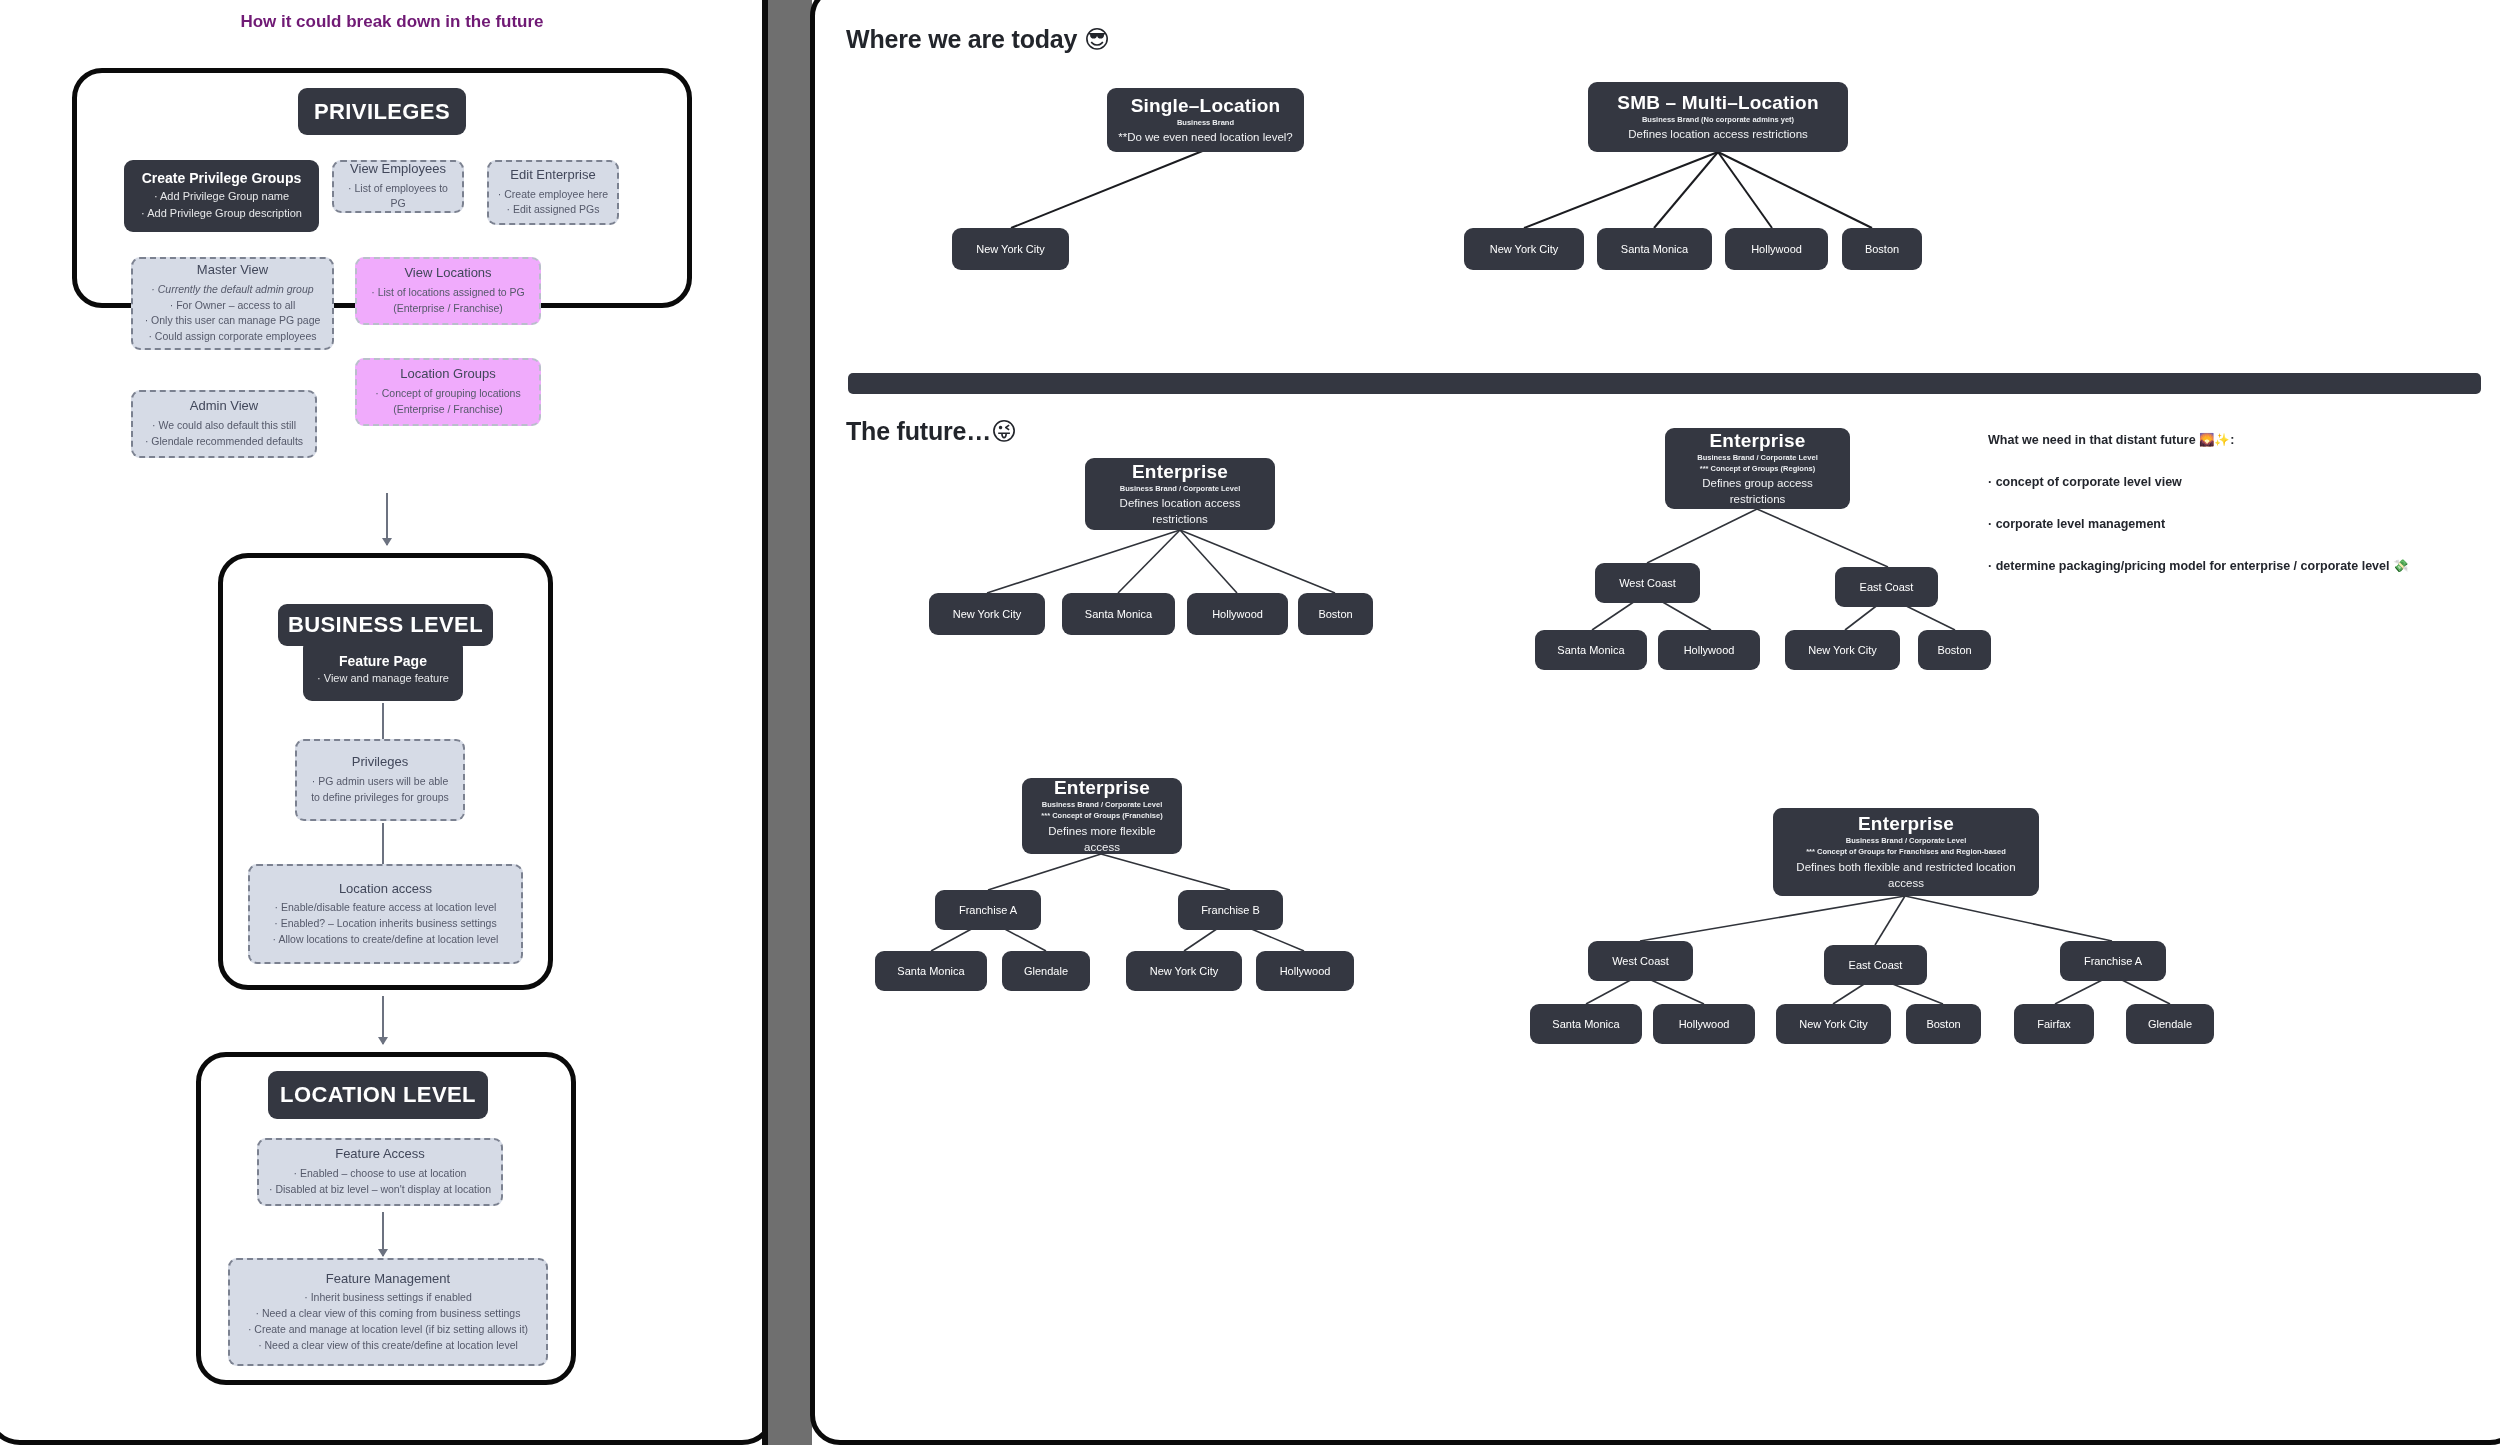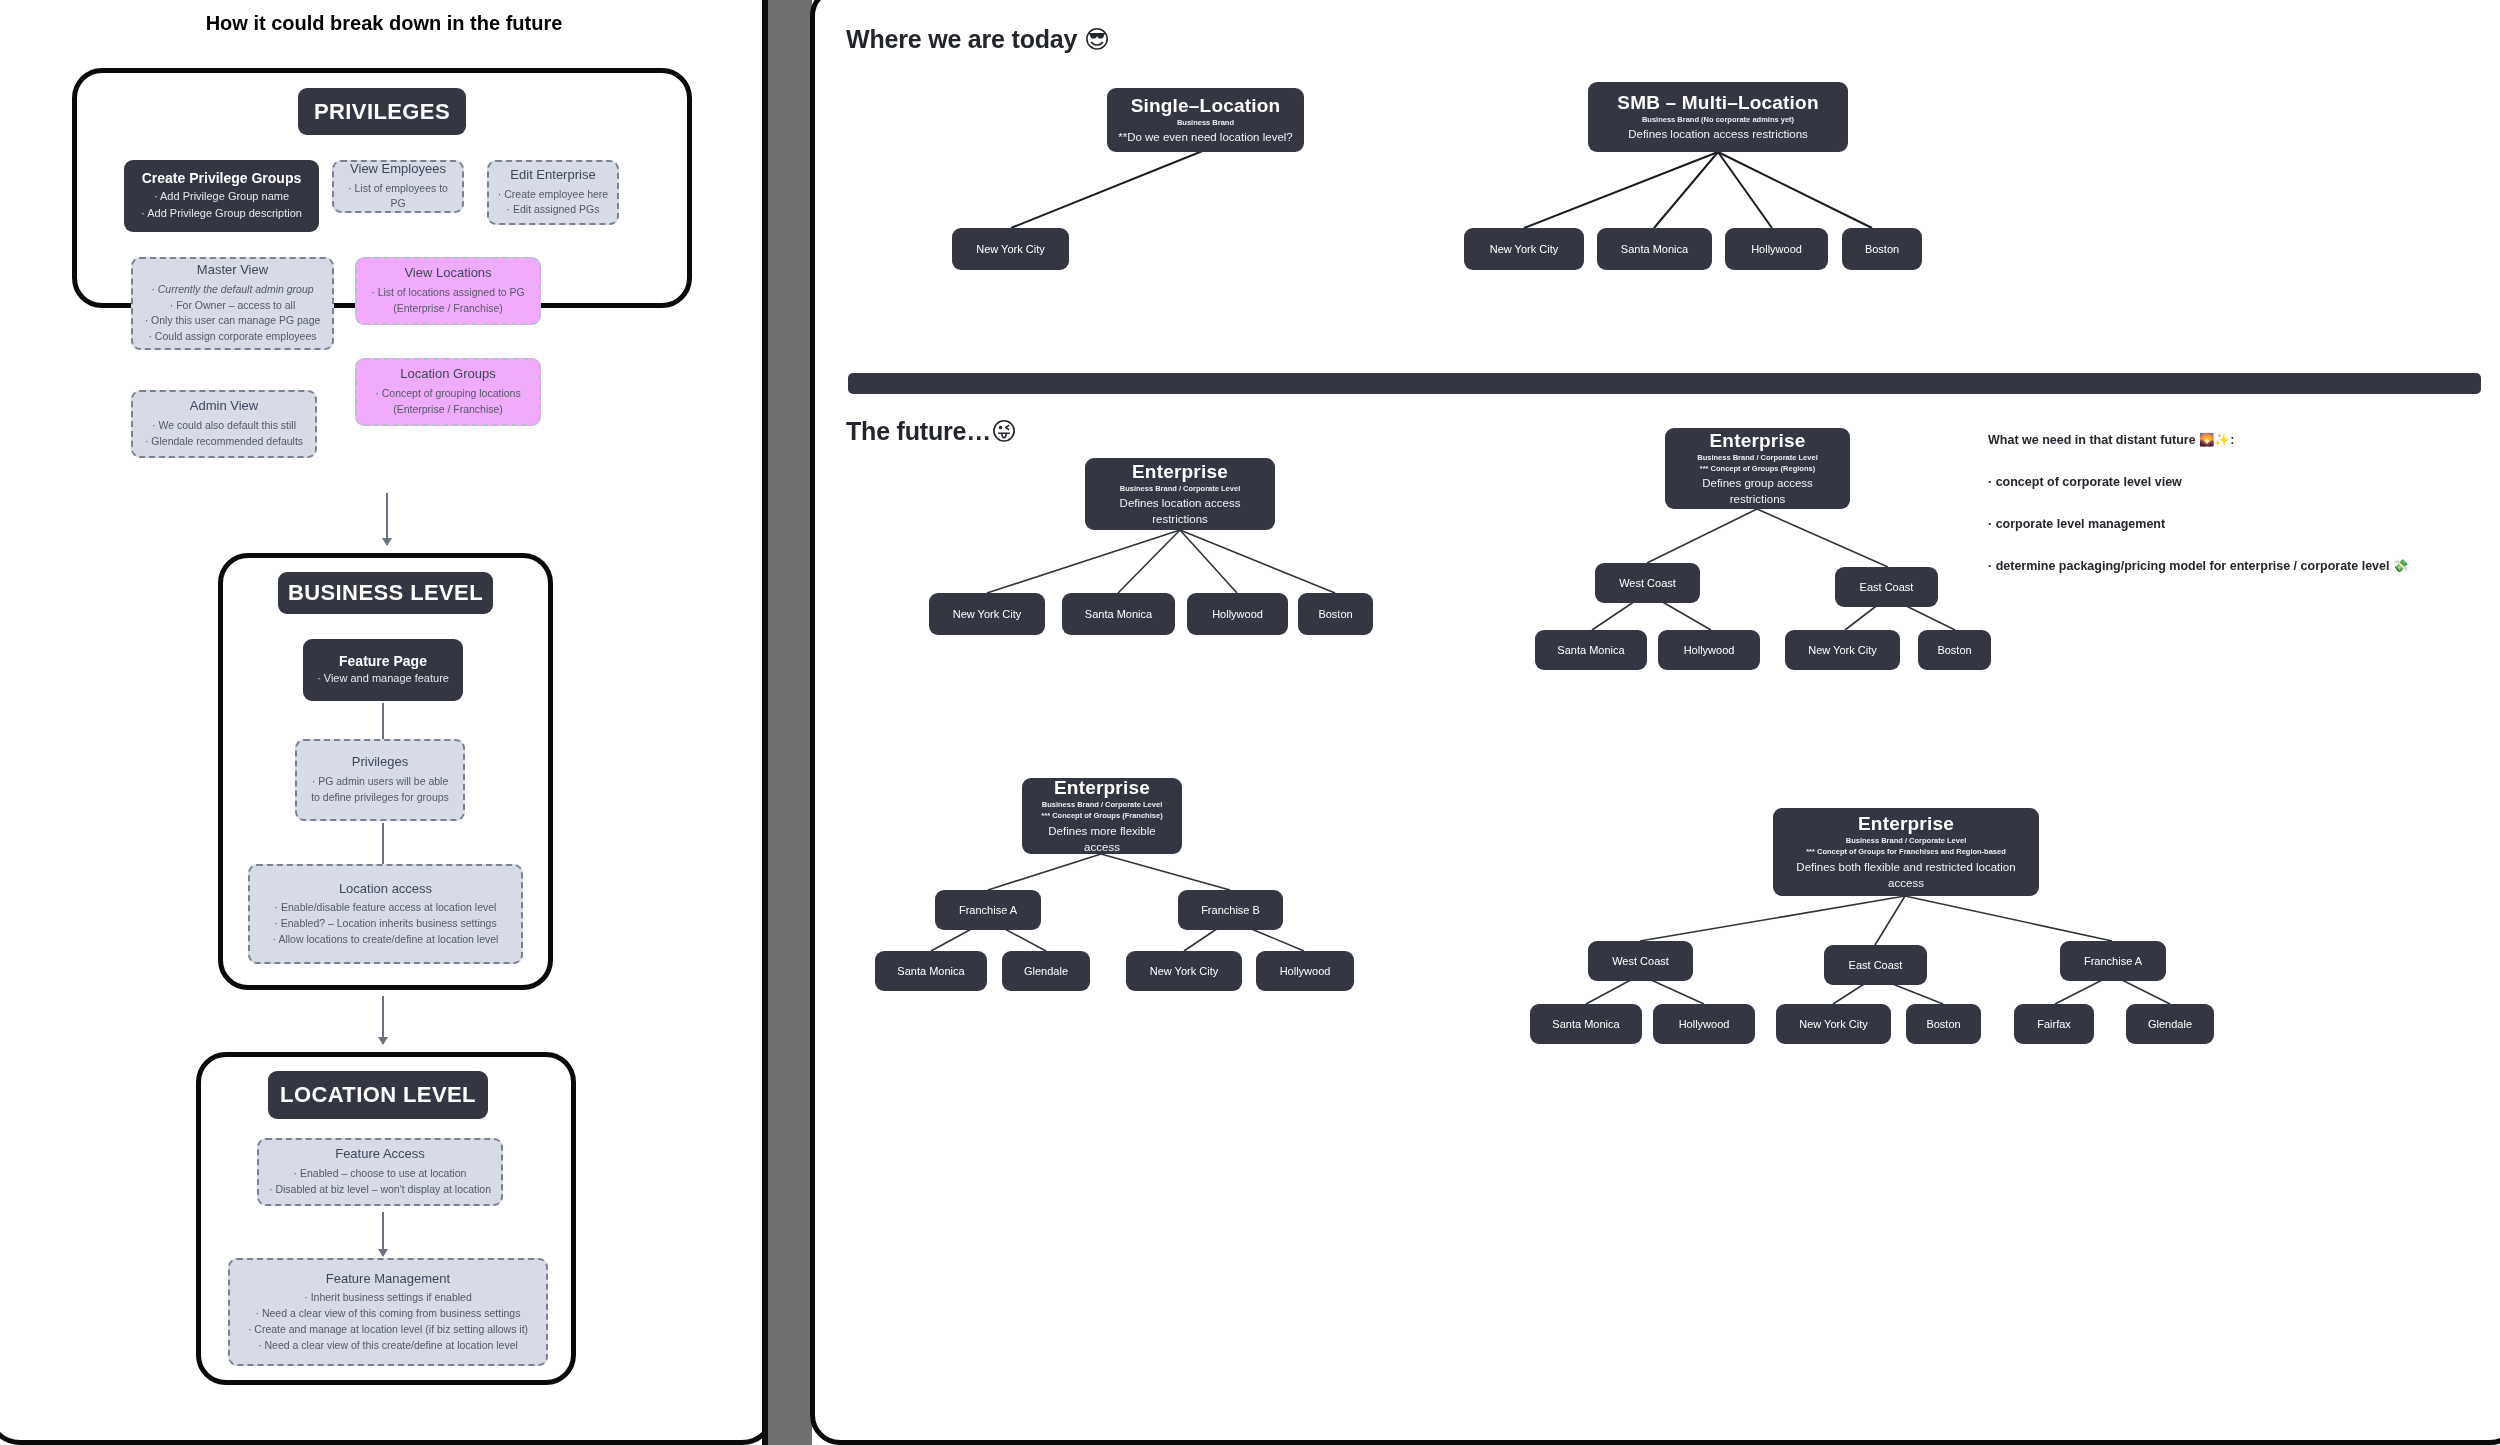--- a/index.html
+++ b/index.html
@@ -9,22 +9,22 @@
   
   .panel-left{position:absolute;left:-14px;top:-14px;width:790px;height:1459px;
     background:#ffffff;border:5px solid #0a0a0a;border-radius:34px;box-sizing:border-box;}
   .gap-band{position:absolute;left:762px;top:0;width:50px;height:1445px;
     background:linear-gradient(90deg,#0d0d0d 0 6px,#6f6f6f 6px 100%);}
   .panel-right{position:absolute;left:810px;top:-14px;width:1710px;height:1459px;
     background:#ffffff;border:5px solid #0a0a0a;border-radius:30px;box-sizing:border-box;}
 
   
   .sec-title{position:absolute;font-size:25px;font-weight:bold;color:#22252b;letter-spacing:-.2px;}
-  .left-title{position:absolute;left:4px;top:12px;width:760px;text-align:center;
-    font-size:20px;font-weight:bold;color:#000000;}
+  .left-title{position:absolute;left:12px;top:12px;width:760px;text-align:center;
+    font-size:17px;font-weight:bold;color:#701a75;}
 
   
   .lvl-box{position:absolute;border:5px solid #0a0a0a;border-radius:30px;background:#fff;box-sizing:border-box;}
 
   
   .chip{position:absolute;background:#343741;border-radius:9px;color:#fff;box-sizing:border-box;
         display:flex;flex-direction:column;align-items:center;justify-content:center;text-align:center;}
   .chip.hdr{font-size:22px;font-weight:bold;letter-spacing:.4px;}
   .chip .t{font-size:14px;font-weight:bold;line-height:1.25;}
   .chip .b{font-size:11px;line-height:1.55;font-weight:normal;color:#e7e8ea;}
@@ -108,21 +108,21 @@
   <div class="card" style="left:131px;top:390px;width:186px;height:68px;">
     <div class="t">Admin View</div>
     <div class="b">· We could also default this still</div>
     <div class="b">· Glendale recommended defaults</div>
   </div>
 
   <div class="arrow" style="left:386px;top:493px;height:52px;"></div>
 
   <div class="lvl-box" style="left:218px;top:553px;width:335px;height:437px;"></div>
 
-  <div class="chip hdr" style="left:278px;top:572px;width:215px;height:42px;">BUSINESS LEVEL</div>
+  <div class="chip hdr" style="left:278px;top:604px;width:215px;height:42px;">BUSINESS LEVEL</div>
 
   <div class="chip" style="left:303px;top:639px;width:160px;height:62px;padding:22px 8px;">
     <div class="t">Feature Page</div>
     <div class="b">· View and manage feature</div>
   </div>
 
   <div class="arrow" style="left:382px;top:703px;height:54px;"></div>
 
   <div class="card" style="left:295px;top:739px;width:170px;height:82px;">
     <div class="t">Privileges</div>

